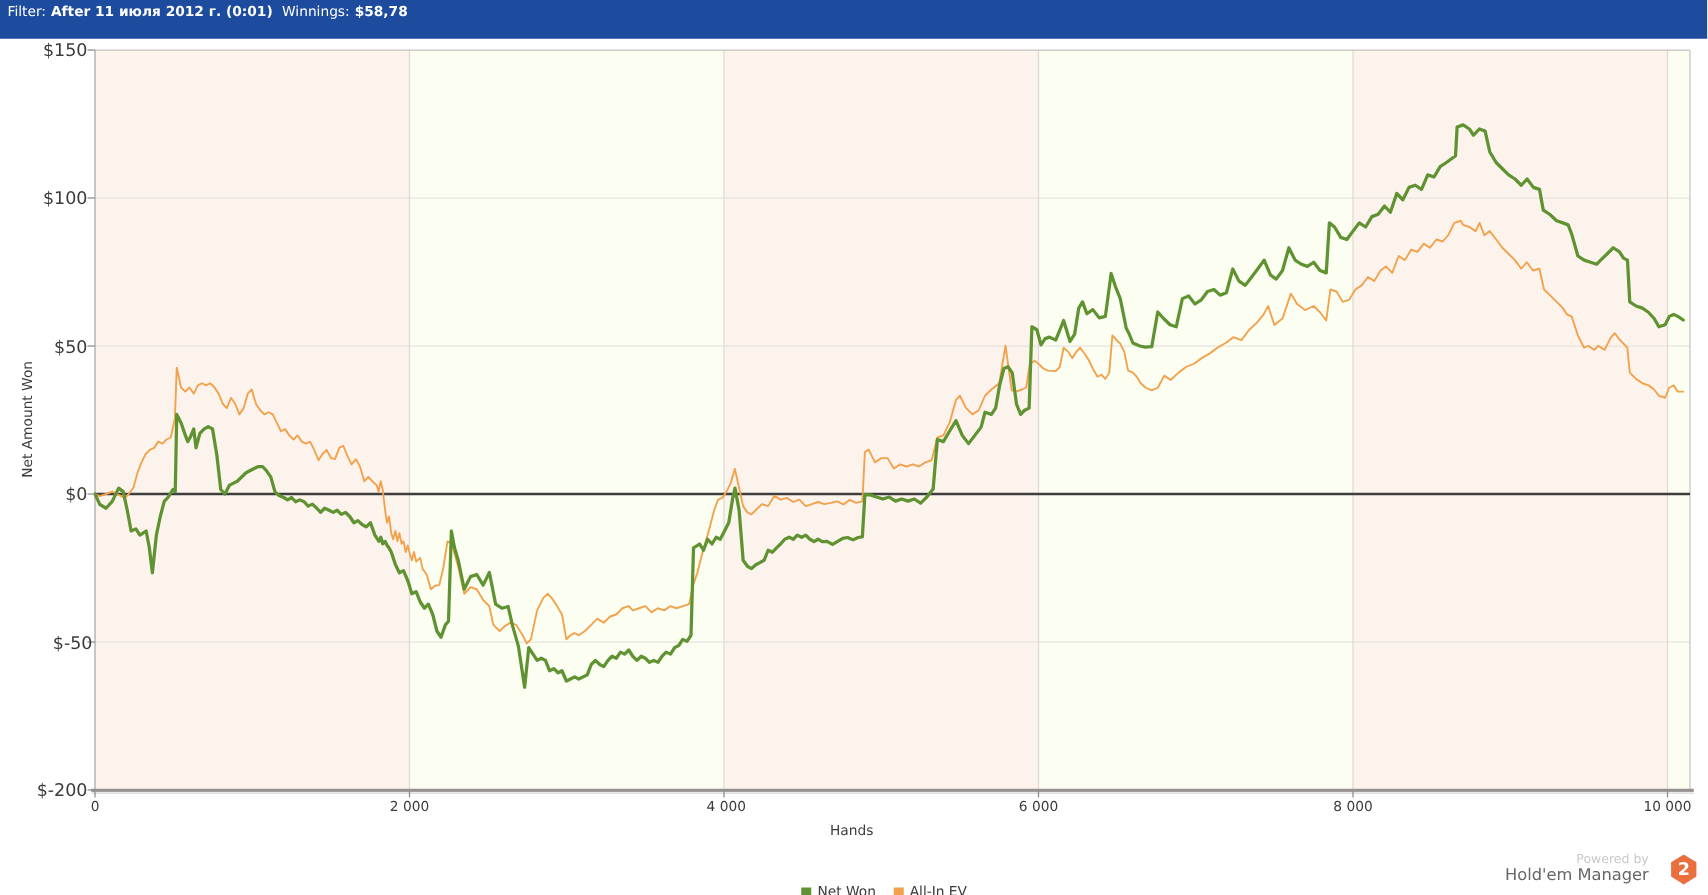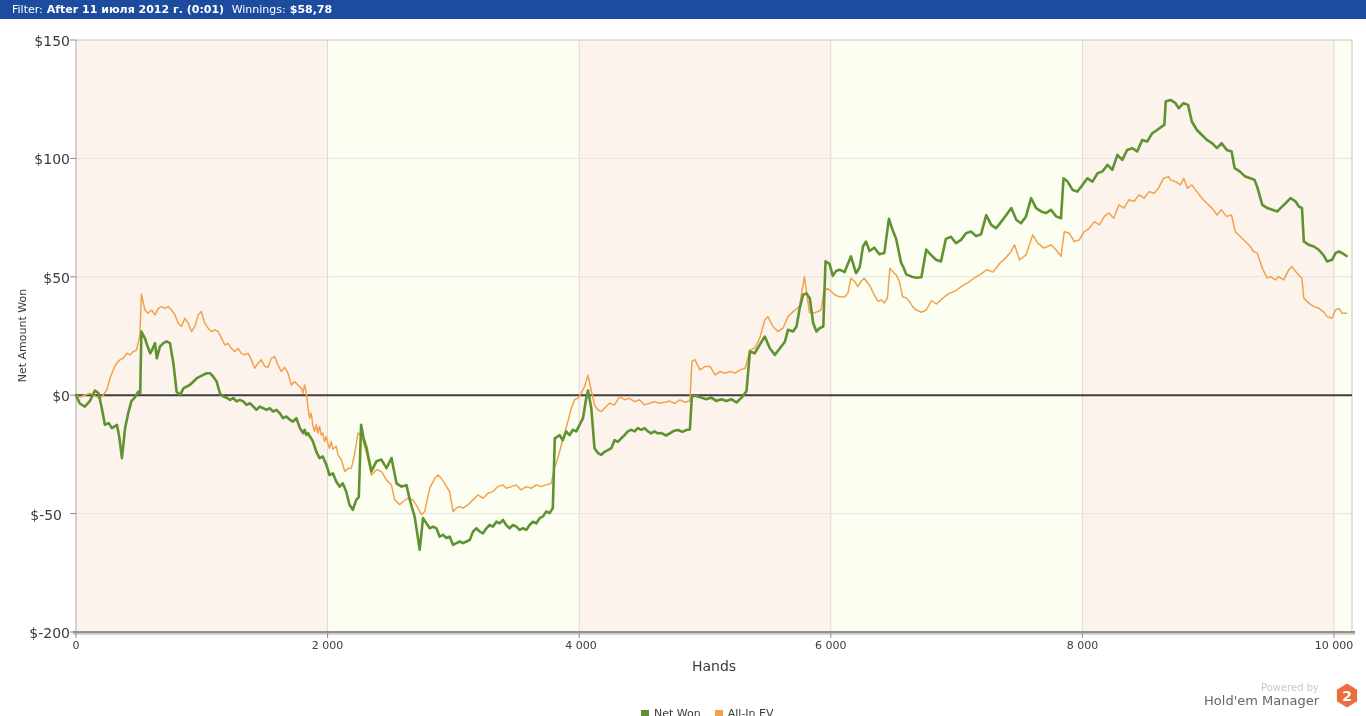--- a/index.html
+++ b/index.html
@@ -1,28 +1,28 @@
 <!DOCTYPE html>
 <html><head>
 <meta charset="utf-8">
 <style>
   html,body{margin:0;padding:0;background:#fff;}
   #stage{position:relative;width:1366px;height:716px;background:#ffffff;overflow:hidden;
          font-family:"DejaVu Sans","Liberation Sans",sans-serif;}
-  #filter-bar{position:absolute;left:0;top:0;width:1366px;height:19px;line-height:19px;
-    font-size:11px;color:#ffffff;padding-left:12px;box-sizing:border-box;}
+  #filter-bar{position:absolute;left:0;top:0;width:1366px;height:31px;line-height:19px;
+    font-size:11px;color:#ffffff;padding-left:6px;box-sizing:border-box;}
   #filter-bar b{font-weight:bold;}
   #filter-bar span{margin-right:4px;}
   svg{position:absolute;left:0;top:0;}
   .ylab{position:absolute;width:46px;text-align:right;font-size:14px;color:#3b3b3b;}
   .xlab{position:absolute;width:70px;text-align:center;font-size:11px;color:#3b3b3b;}
   #y-title{position:absolute;left:-48px;top:329px;width:140px;text-align:center;
     font-size:11px;color:#3b3b3b;transform:rotate(-90deg);}
-  #x-title{position:absolute;left:664px;top:658px;width:100px;text-align:center;
-    font-size:14px;color:#3b3b3b;}
+  #x-title{position:absolute;left:664px;top:658px;width:100px;text-align:left;
+    font-size:11px;color:#3b3b3b;}
   #legend{position:absolute;left:641px;top:695px;display:flex;gap:14px;font-size:11px;color:#3a3a3a;margin-top:12px;}
   .legend-item{display:flex;align-items:center;gap:5px;cursor:default;}
   .swatch{width:8px;height:8px;display:inline-block;}
   #brand{position:absolute;right:8px;top:682px;display:flex;align-items:center;gap:17px;}
   #brand .txt{text-align:right;}
   #powered-by{font-size:10px;color:#c9c9c9;line-height:11px;}
   #brand-name{font-size:13px;color:#666666;line-height:16px;}
   #hm-badge{width:22px;height:24px;display:flex;align-items:center;justify-content:center;
     color:#fff;font-size:14px;font-weight:bold;
     clip-path:polygon(50% 0%,96% 26%,96% 74%,50% 100%,4% 74%,4% 26%);}
@@ -75,21 +75,21 @@
       <line x1="1334" y1="633" x2="1334" y2="638" stroke="#8c8c8c"></line>
     </svg>
 
   <div id="labels">
     <div id="y-title">Net Amount Won</div>
     <div id="x-title">Hands</div>
   <div class="ylab" style="left: 24px; top: 33px;">$150</div>
       <div class="ylab" style="left: 24px; top: 151.4px;">$100</div>
       <div class="ylab" style="left: 24px; top: 269.8px;">$50</div>
       <div class="ylab" style="left: 24px; top: 388.2px;">$0</div>
-      <div class="ylab" style="left: 16px; top: 506.6px;">$-50</div>
+      <div class="ylab" style="left: 28px; top: 506.6px;">$-50</div>
       <div class="ylab" style="left: 24px; top: 625px;">$-200</div>
       <div class="xlab" style="left: 41px; top: 639px;">0</div>
       <div class="xlab" style="left: 292.6px; top: 639px;">2 000</div>
       <div class="xlab" style="left: 546px; top: 639px;">4 000</div>
       <div class="xlab" style="left: 795.8px; top: 639px;">6 000</div>
       <div class="xlab" style="left: 1047.4px; top: 639px;">8 000</div>
       <div class="xlab" style="left: 1299px; top: 639px;">10 000</div>
     </div>
 
   <div id="legend">

